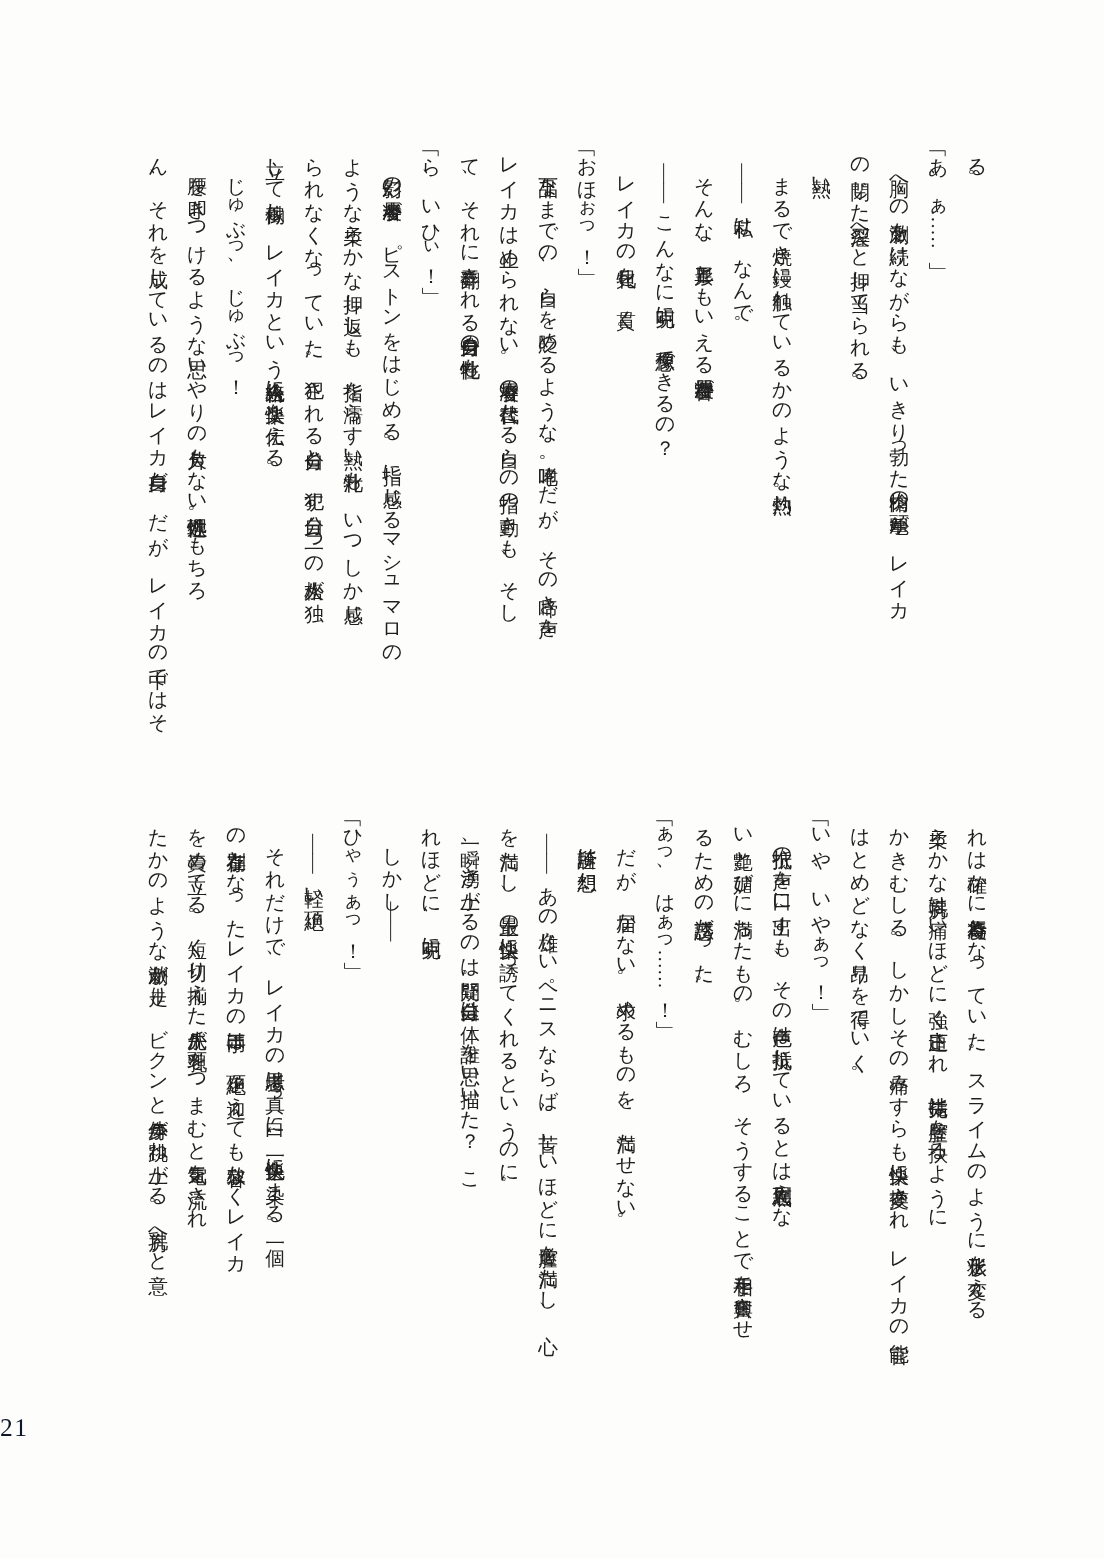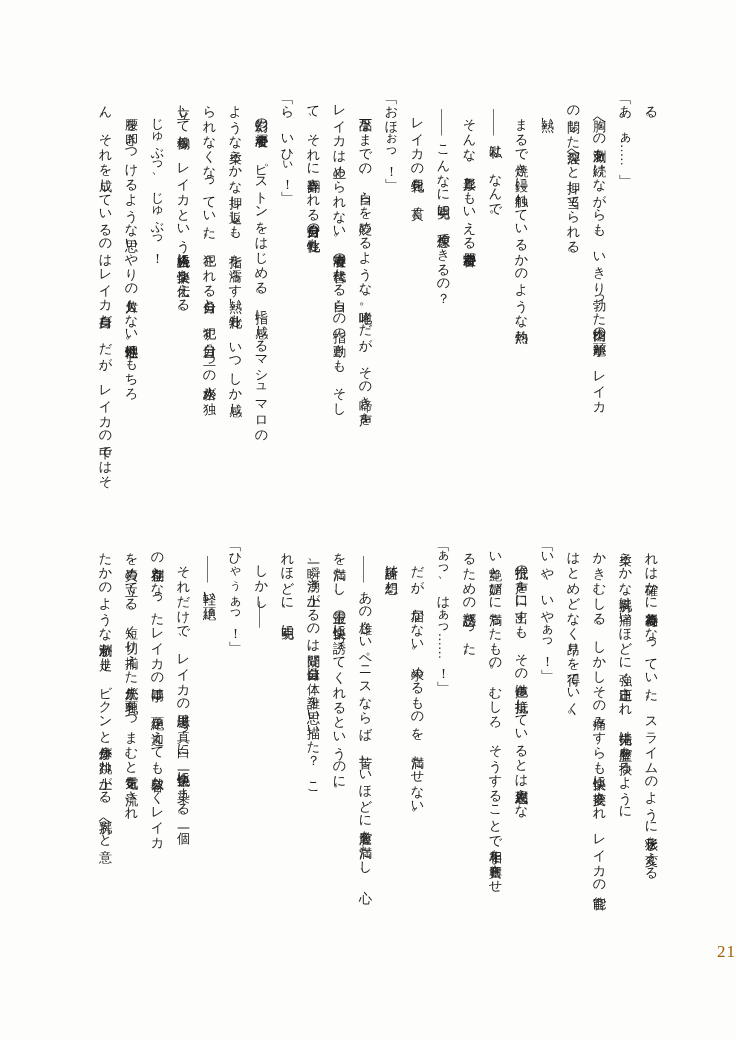--- a/index.html
+++ b/index.html
@@ -32,24 +32,24 @@
   .line {
     margin: 0;
     padding: 0;
   }
   .line.indent { text-indent: 1em; }
   .page-number {
     position: absolute;
     top: 942px;
     left: 0;
     width: 100%;
-    text-align: right;
+    text-align: left;
     font-size: 17px;
     letter-spacing: 1px;
-    color: #a16207;
+    color: #0f172a;
   }
 </style>
 </head>
 <body>
 
 <div class="page" style="background: rgb(253, 253, 252); color: rgb(31, 31, 31);">
   <div class="text-block upper">
       <p class="line">る。</p>
       <p class="line">「あ、ぁ……」</p>
       <p class="line indent">胸への刺激を続けながらも、いきり勃った肉槍の亀頭が、レイカ</p>

